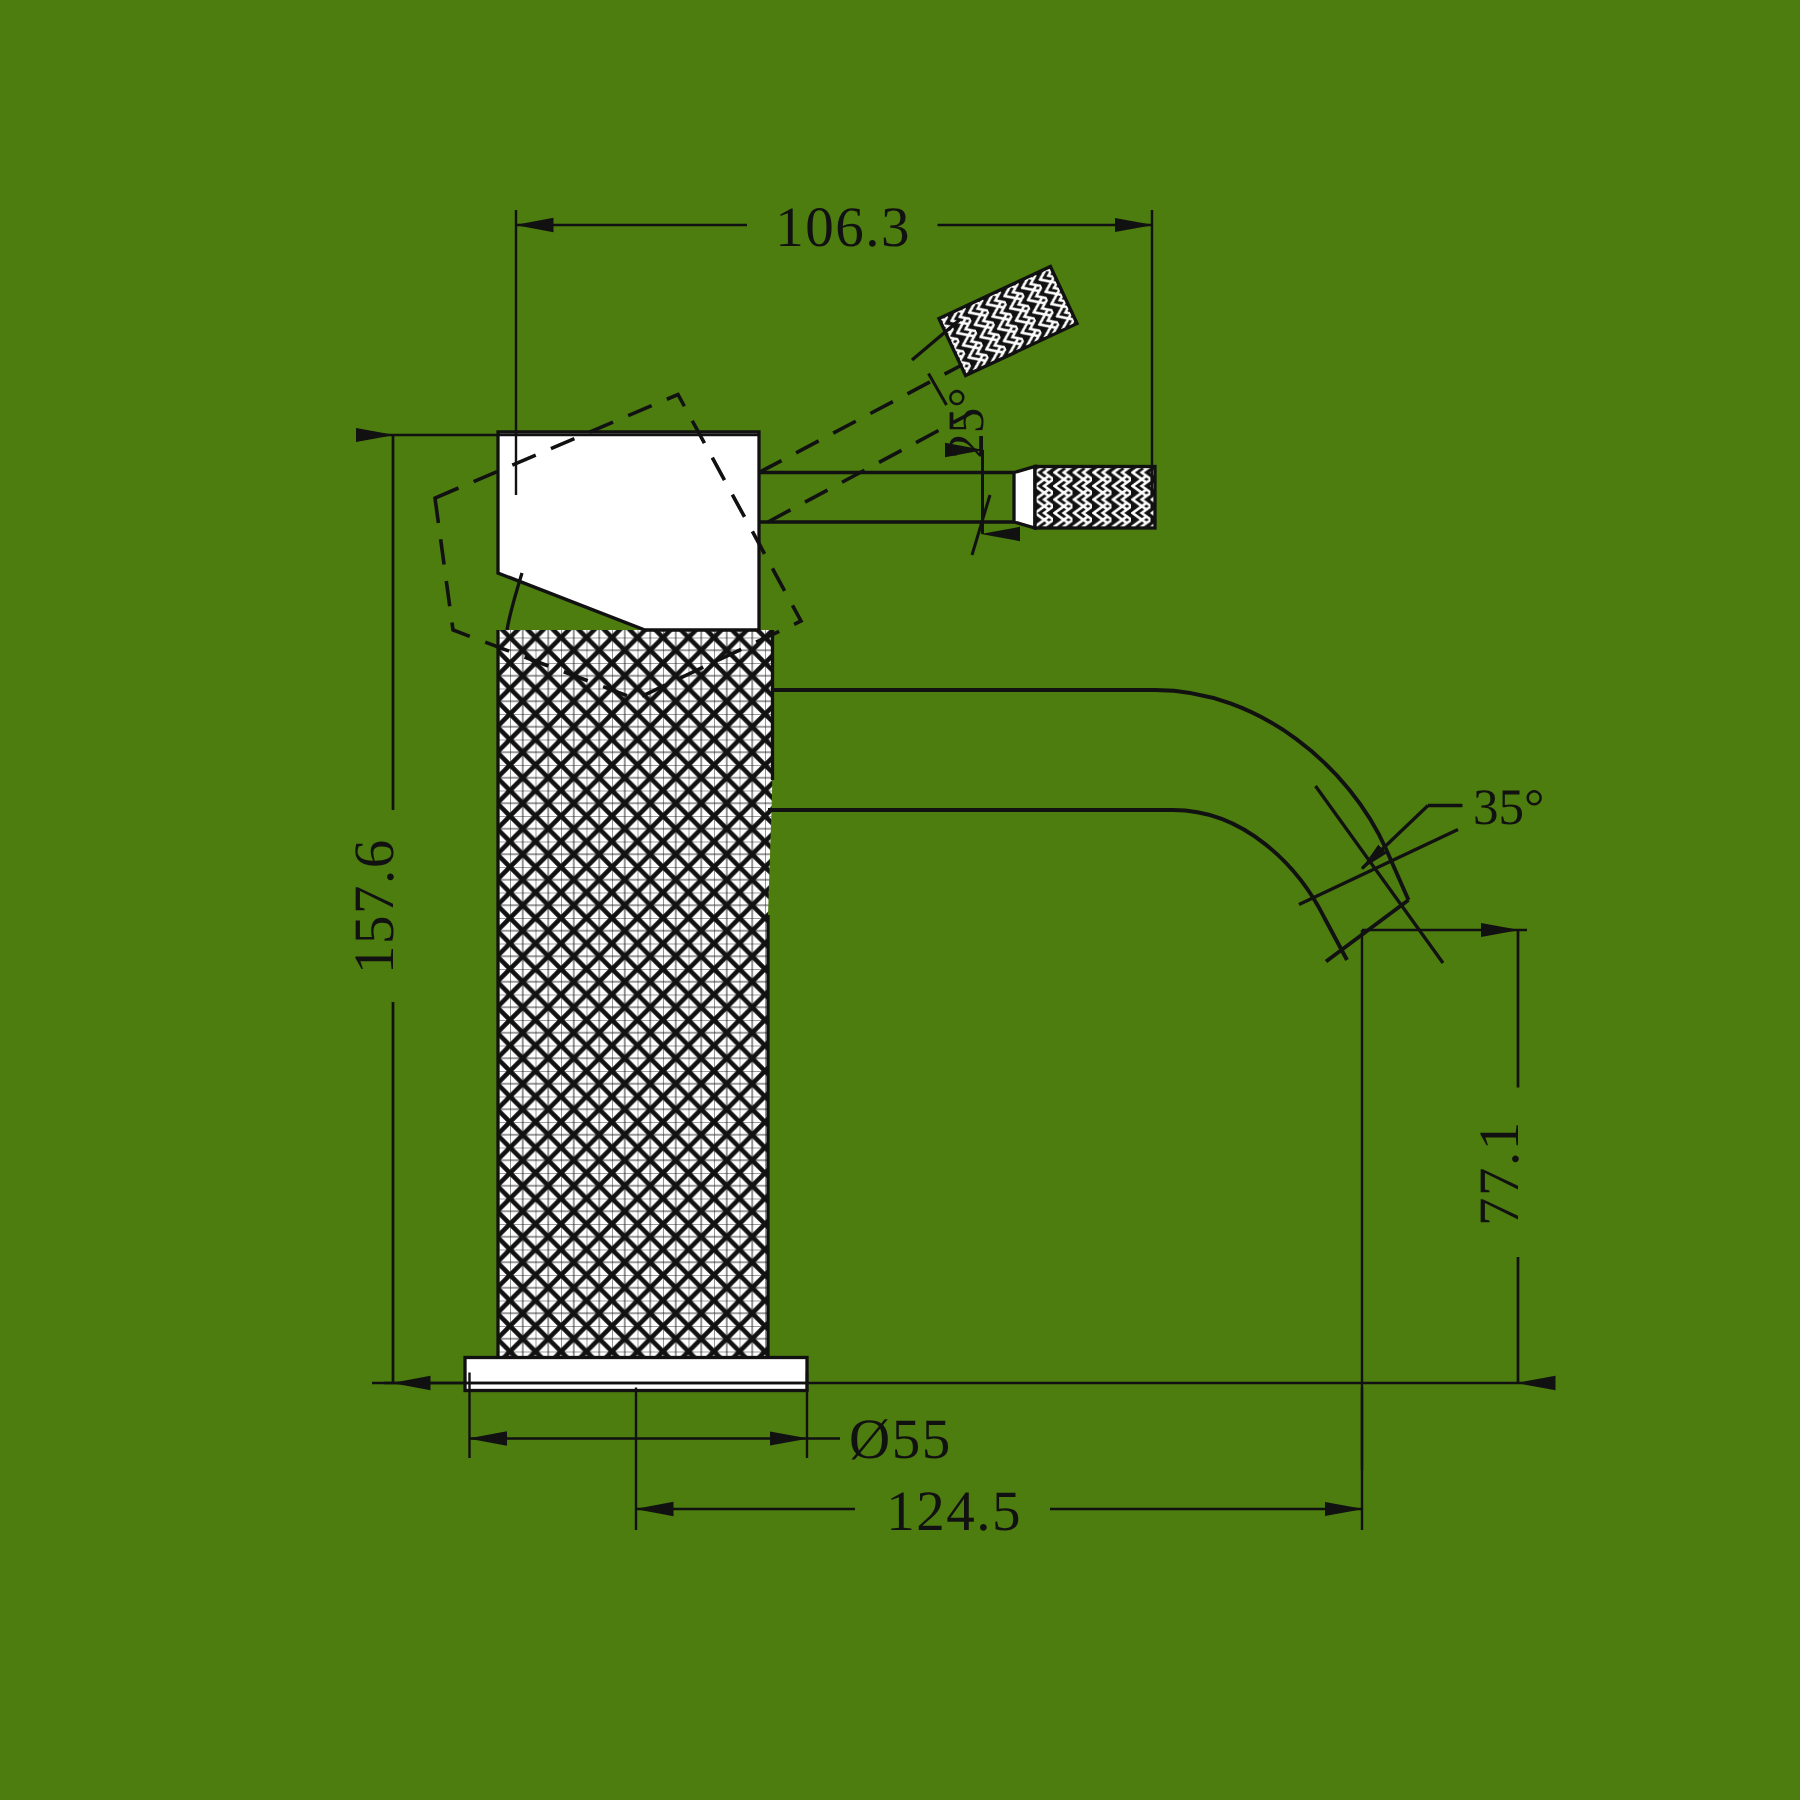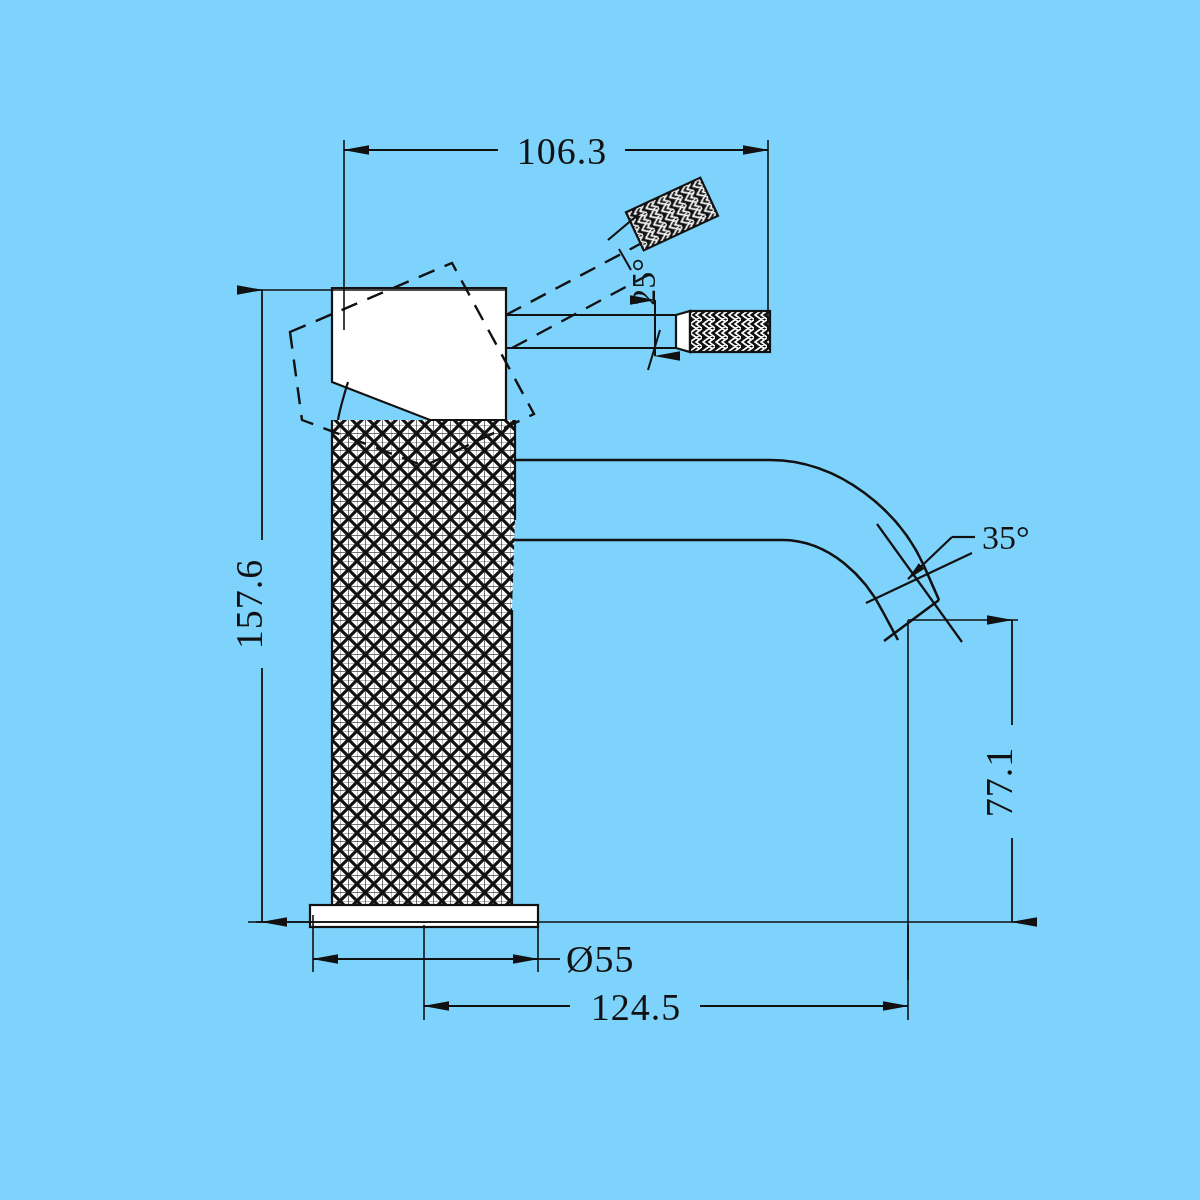--- a/index.html
+++ b/index.html
@@ -11,21 +11,21 @@
   body {
     width: 1200px;
     height: 1200px;
     font-family: "Liberation Serif", serif;
     overflow: hidden;
   }
   #drawing-root {
     position: relative;
     width: 1200px;
     height: 1200px;
-    background: #7dd3fc;
+    background: #4d7c0f;
   }
   svg#cad {
     position: absolute;
     left: 0;
     top: 0;
     width: 1200px;
     height: 1200px;
     display: block;
   }
   .dim-text {

